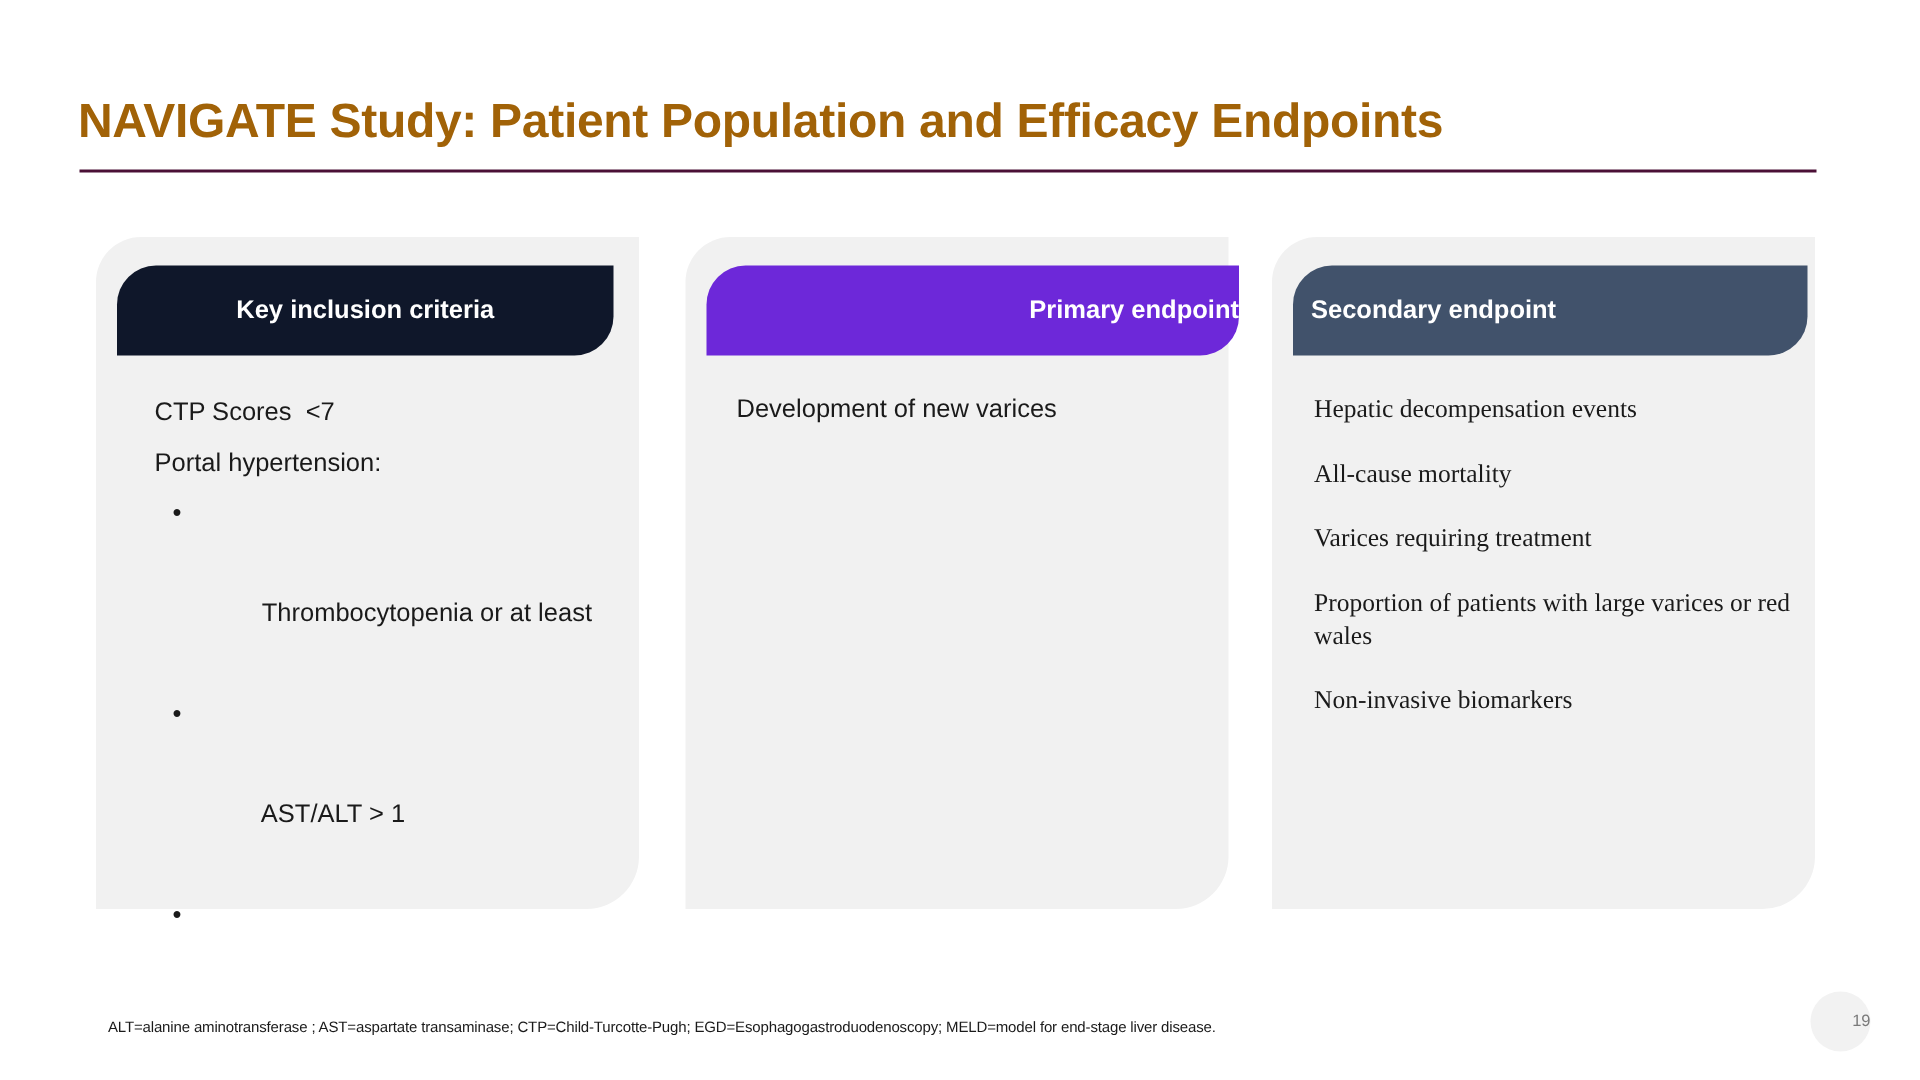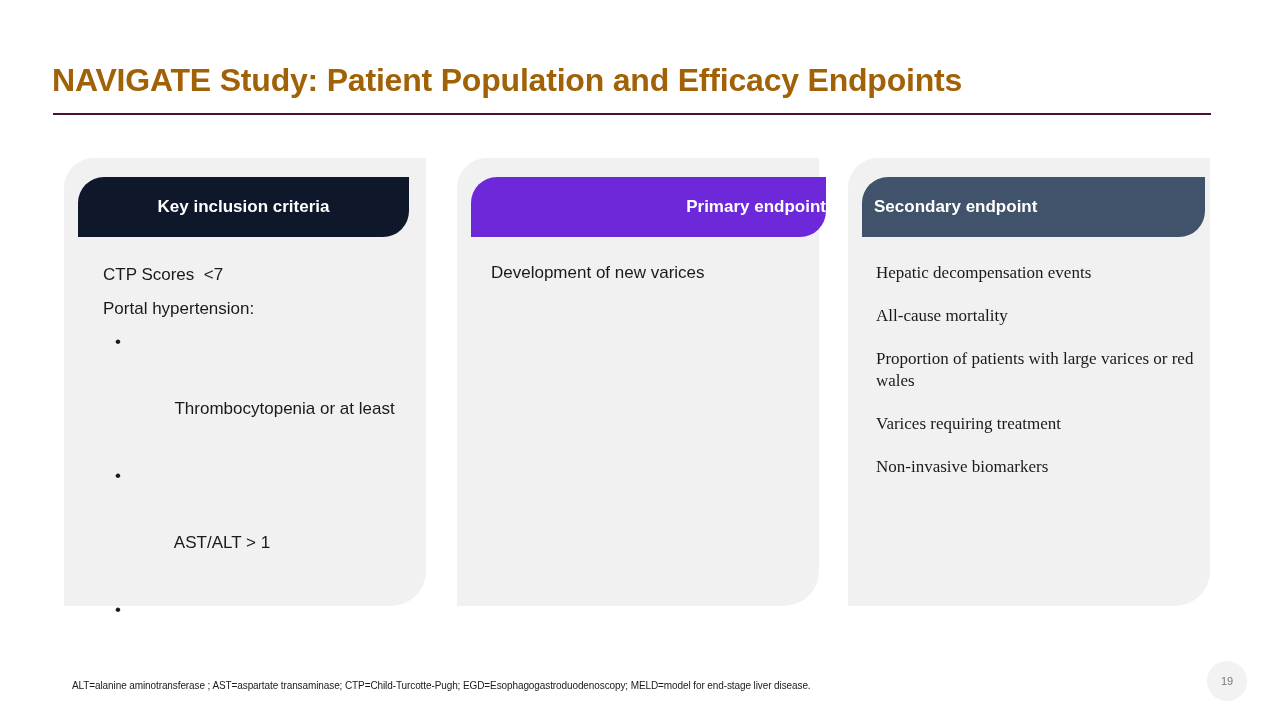--- a/index.html
+++ b/index.html
@@ -128,21 +128,21 @@
   .page-badge {
     position: absolute;
     left: 1207px;
     top: 661px;
     width: 40px;
     height: 40px;
     border-radius: 50%;
     background: #F2F2F2;
     display: flex;
     align-items: center;
-    justify-content: center;
+    justify-content: flex-end;
     font-size: 11px;
     color: #7A7A7A;
   }
 </style>
 </head>
 <body>
 
 <div class="slide-title">NAVIGATE Study: Patient Population and Efficacy Endpoints</div>
 <div class="title-rule"></div>
 
@@ -181,22 +181,22 @@
     </div>
   </div>
 
   <div class="card card--three">
     <div class="card-header slate">
       <span>Secondary endpoint</span>
     </div>
     <div class="card-body">
       <div class="endpoint-line">Hepatic decompensation events</div>
       <div class="endpoint-line">All-cause mortality</div>
+      <div class="endpoint-line">Varices requiring treatment</div>
       <div class="endpoint-line">Proportion of patients with large varices or red wales</div>
-      <div class="endpoint-line">Varices requiring treatment</div>
       <div class="endpoint-line">Non-invasive biomarkers</div>
     </div>
   </div>
 
 </div>
 
 <div class="footnote">ALT=alanine aminotransferase ; AST=aspartate transaminase; CTP=Child-Turcotte-Pugh; EGD=Esophagogastroduodenoscopy; MELD=model for end-stage liver disease.</div>
 
 <div class="page-badge">
   <span>19</span>

